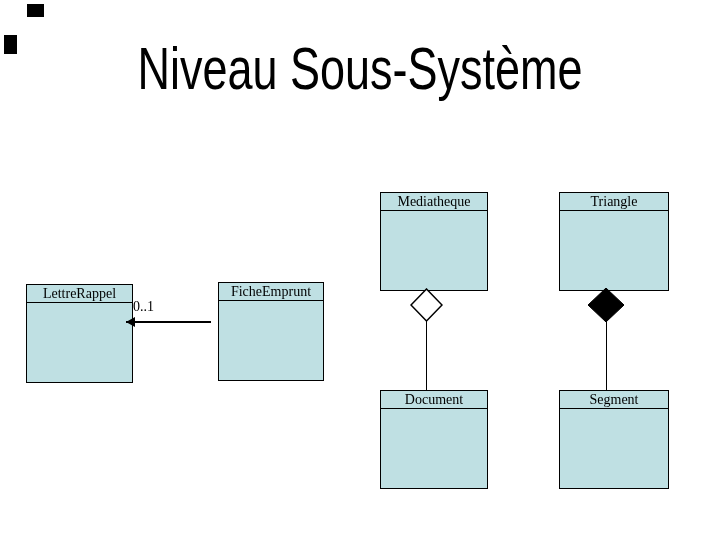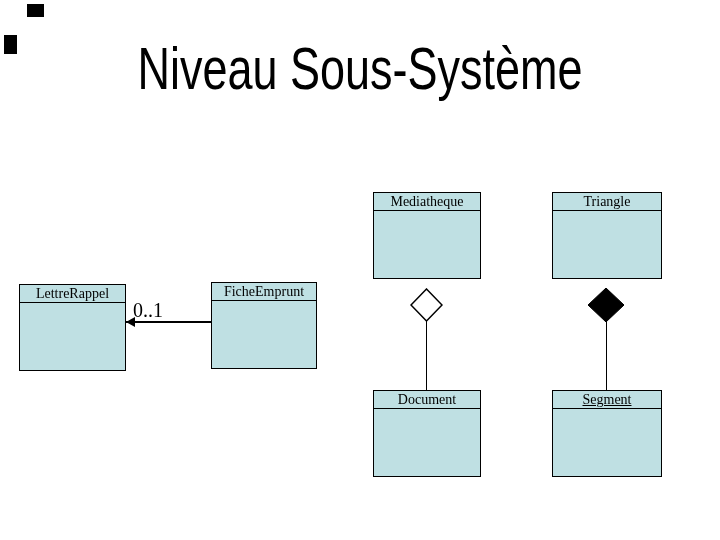--- a/index.html
+++ b/index.html
@@ -23,24 +23,25 @@
     font-size: 45px;
     line-height: 1.15;
     color: #000;
     white-space: nowrap;
     transform: scaleY(1.3);
     transform-origin: center top;
   }
 
   .uml-class {
     position: absolute;
-    height: 87px;
+    height: 99px;
     background: var(--class-fill, #bfe0e3);
     border: 1px solid var(--class-border, #000000);
     box-sizing: border-box;
+    margin-left: 7px;
   }
   .uml-class-title {
     height: 18px;
     border-bottom: 1px solid var(--class-border, #000000);
     box-sizing: border-box;
     text-align: center;
     font-size: 14px;
     line-height: 17px;
     color: #000;
     overflow: hidden;
@@ -61,21 +62,21 @@
     border-right: 9px solid var(--connector, #000000);
   }
 
   .diamond { position: absolute; }
   .diamond.open   { left: 410px; top: 288px; }
   .diamond.filled { left: 588px; top: 288px; }
 
   .multiplicity {
     position: absolute;
     left: 133px; top: 299px;
-    font-size: 20px;
+    font-size: 14px;
     color: #000;
   }
 </style>
 </head>
 <body>
 
 <div class="slide">
 
   <div class="corner-mark top"></div>
   <div class="corner-mark left"></div>
@@ -110,21 +111,21 @@
     <div class="uml-class-body"></div>
   </div>
 
   <div class="uml-class" style="left:552px; top:192px; width:110px;">
     <div class="uml-class-title">
       <span>Triangle</span>
     </div>
     <div class="uml-class-body"></div>
   </div>
 
-  <div class="uml-class" style="left:552px; top:390px; width:110px;text-decoration:underline;">
+  <div class="uml-class" style="left:552px; top:390px; width:110px;">
     <div class="uml-class-title">
       <span>Segment</span>
     </div>
     <div class="uml-class-body"></div>
   </div>
 
   <div class="connector assoc-line"></div>
   <div class="arrowhead"></div>
   <span class="multiplicity">0..1</span>
 

